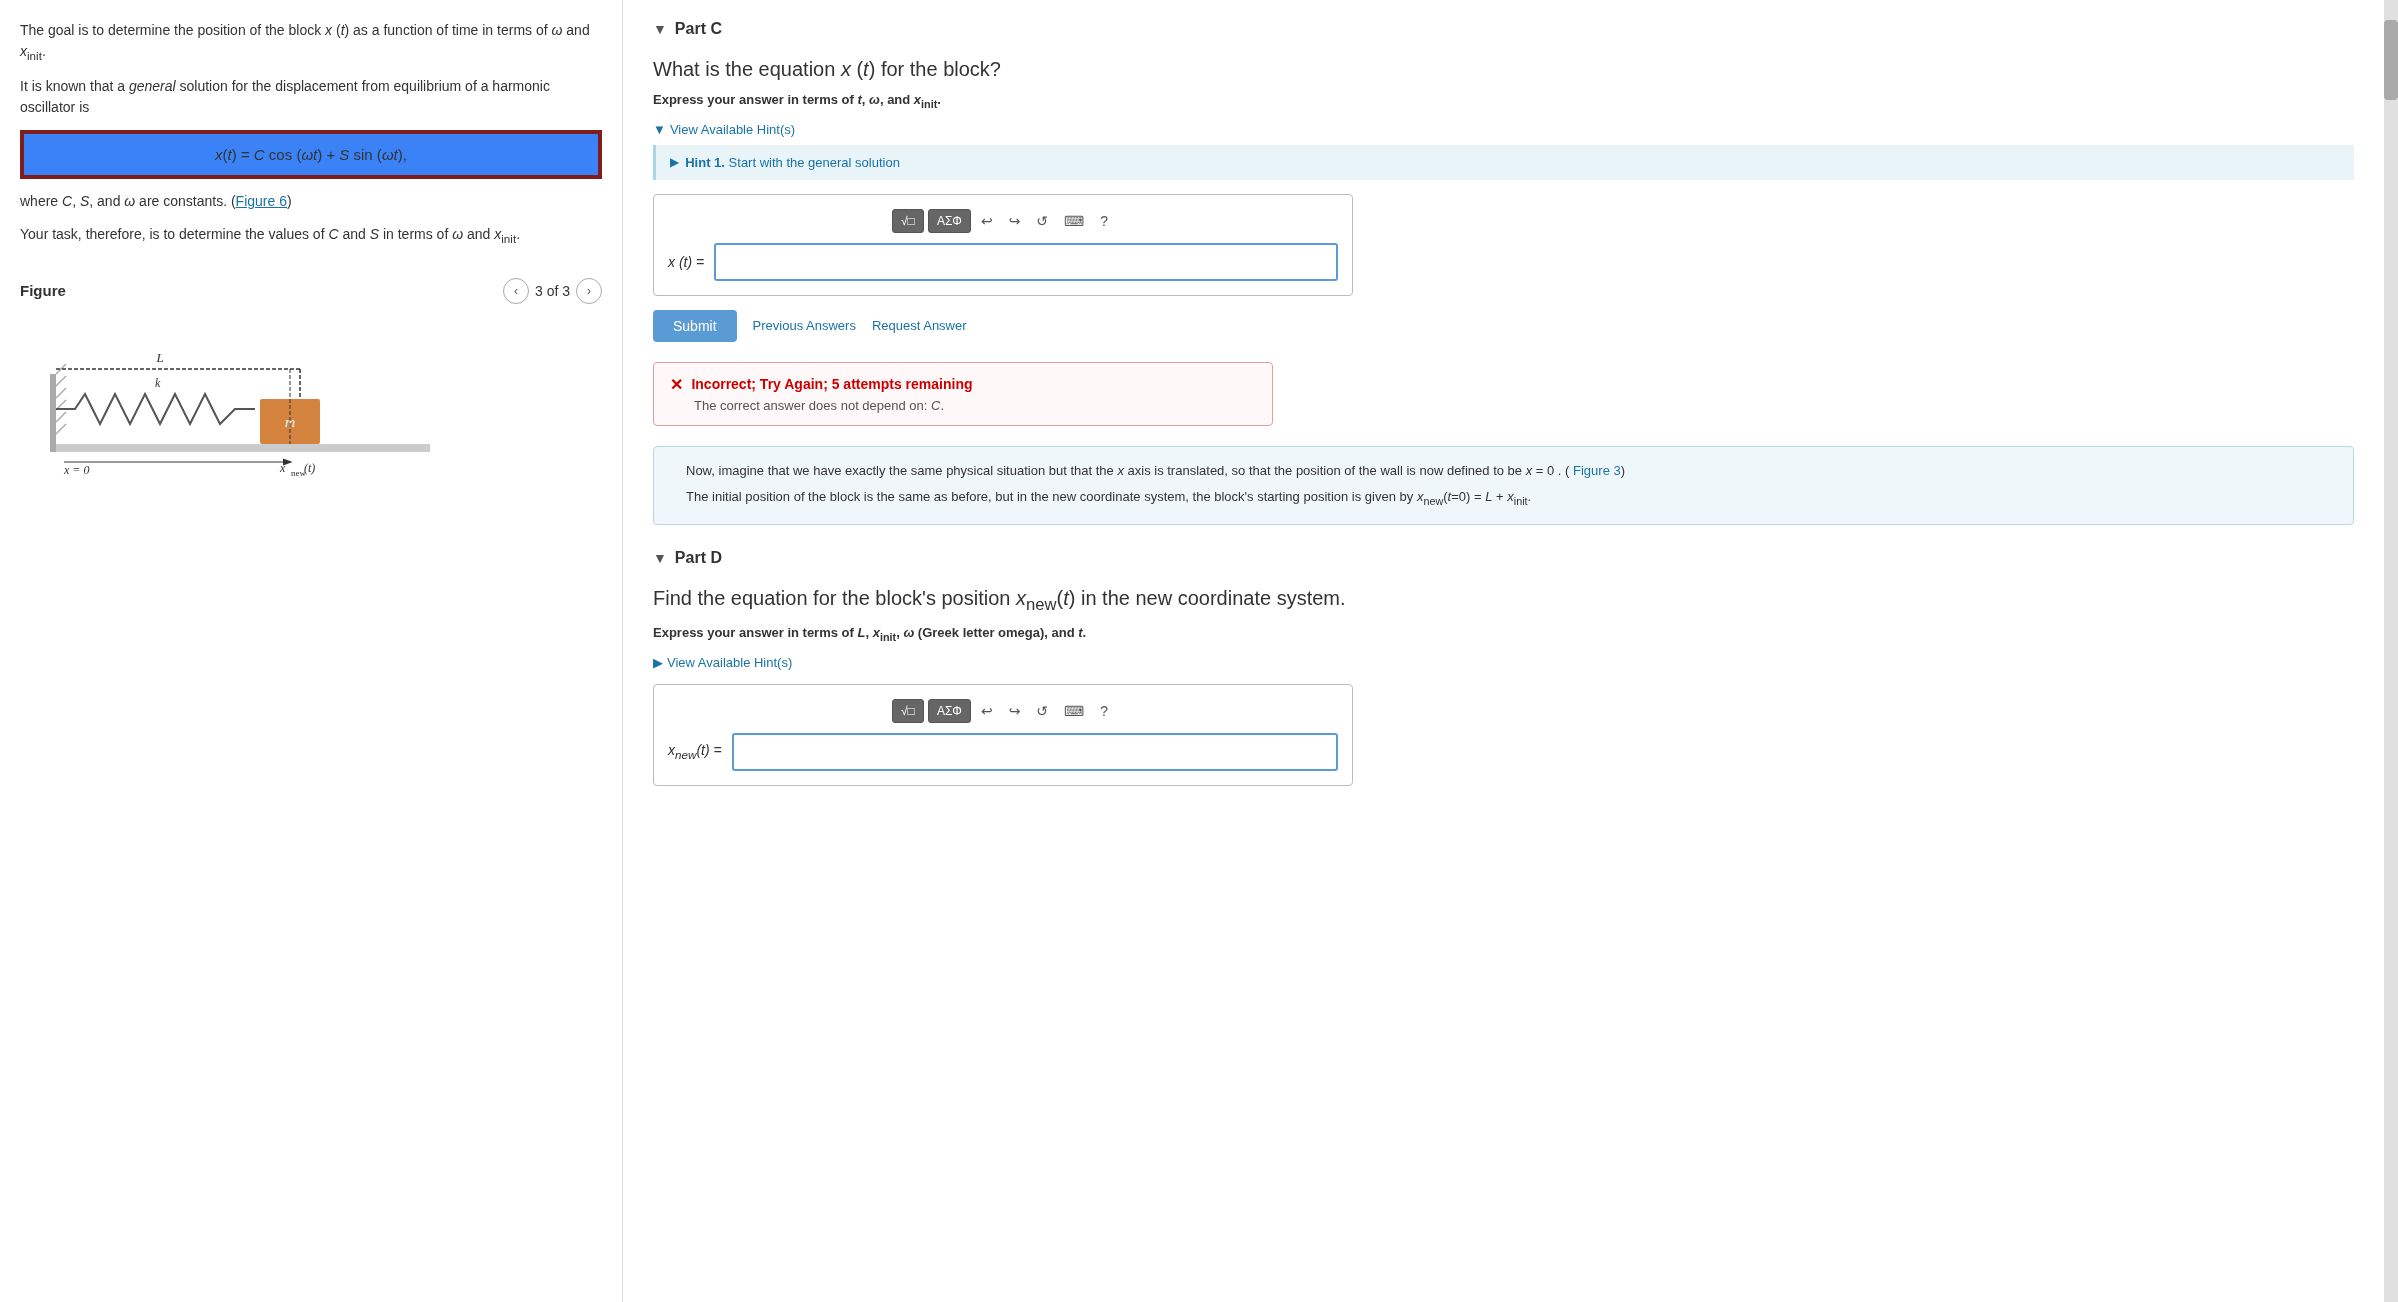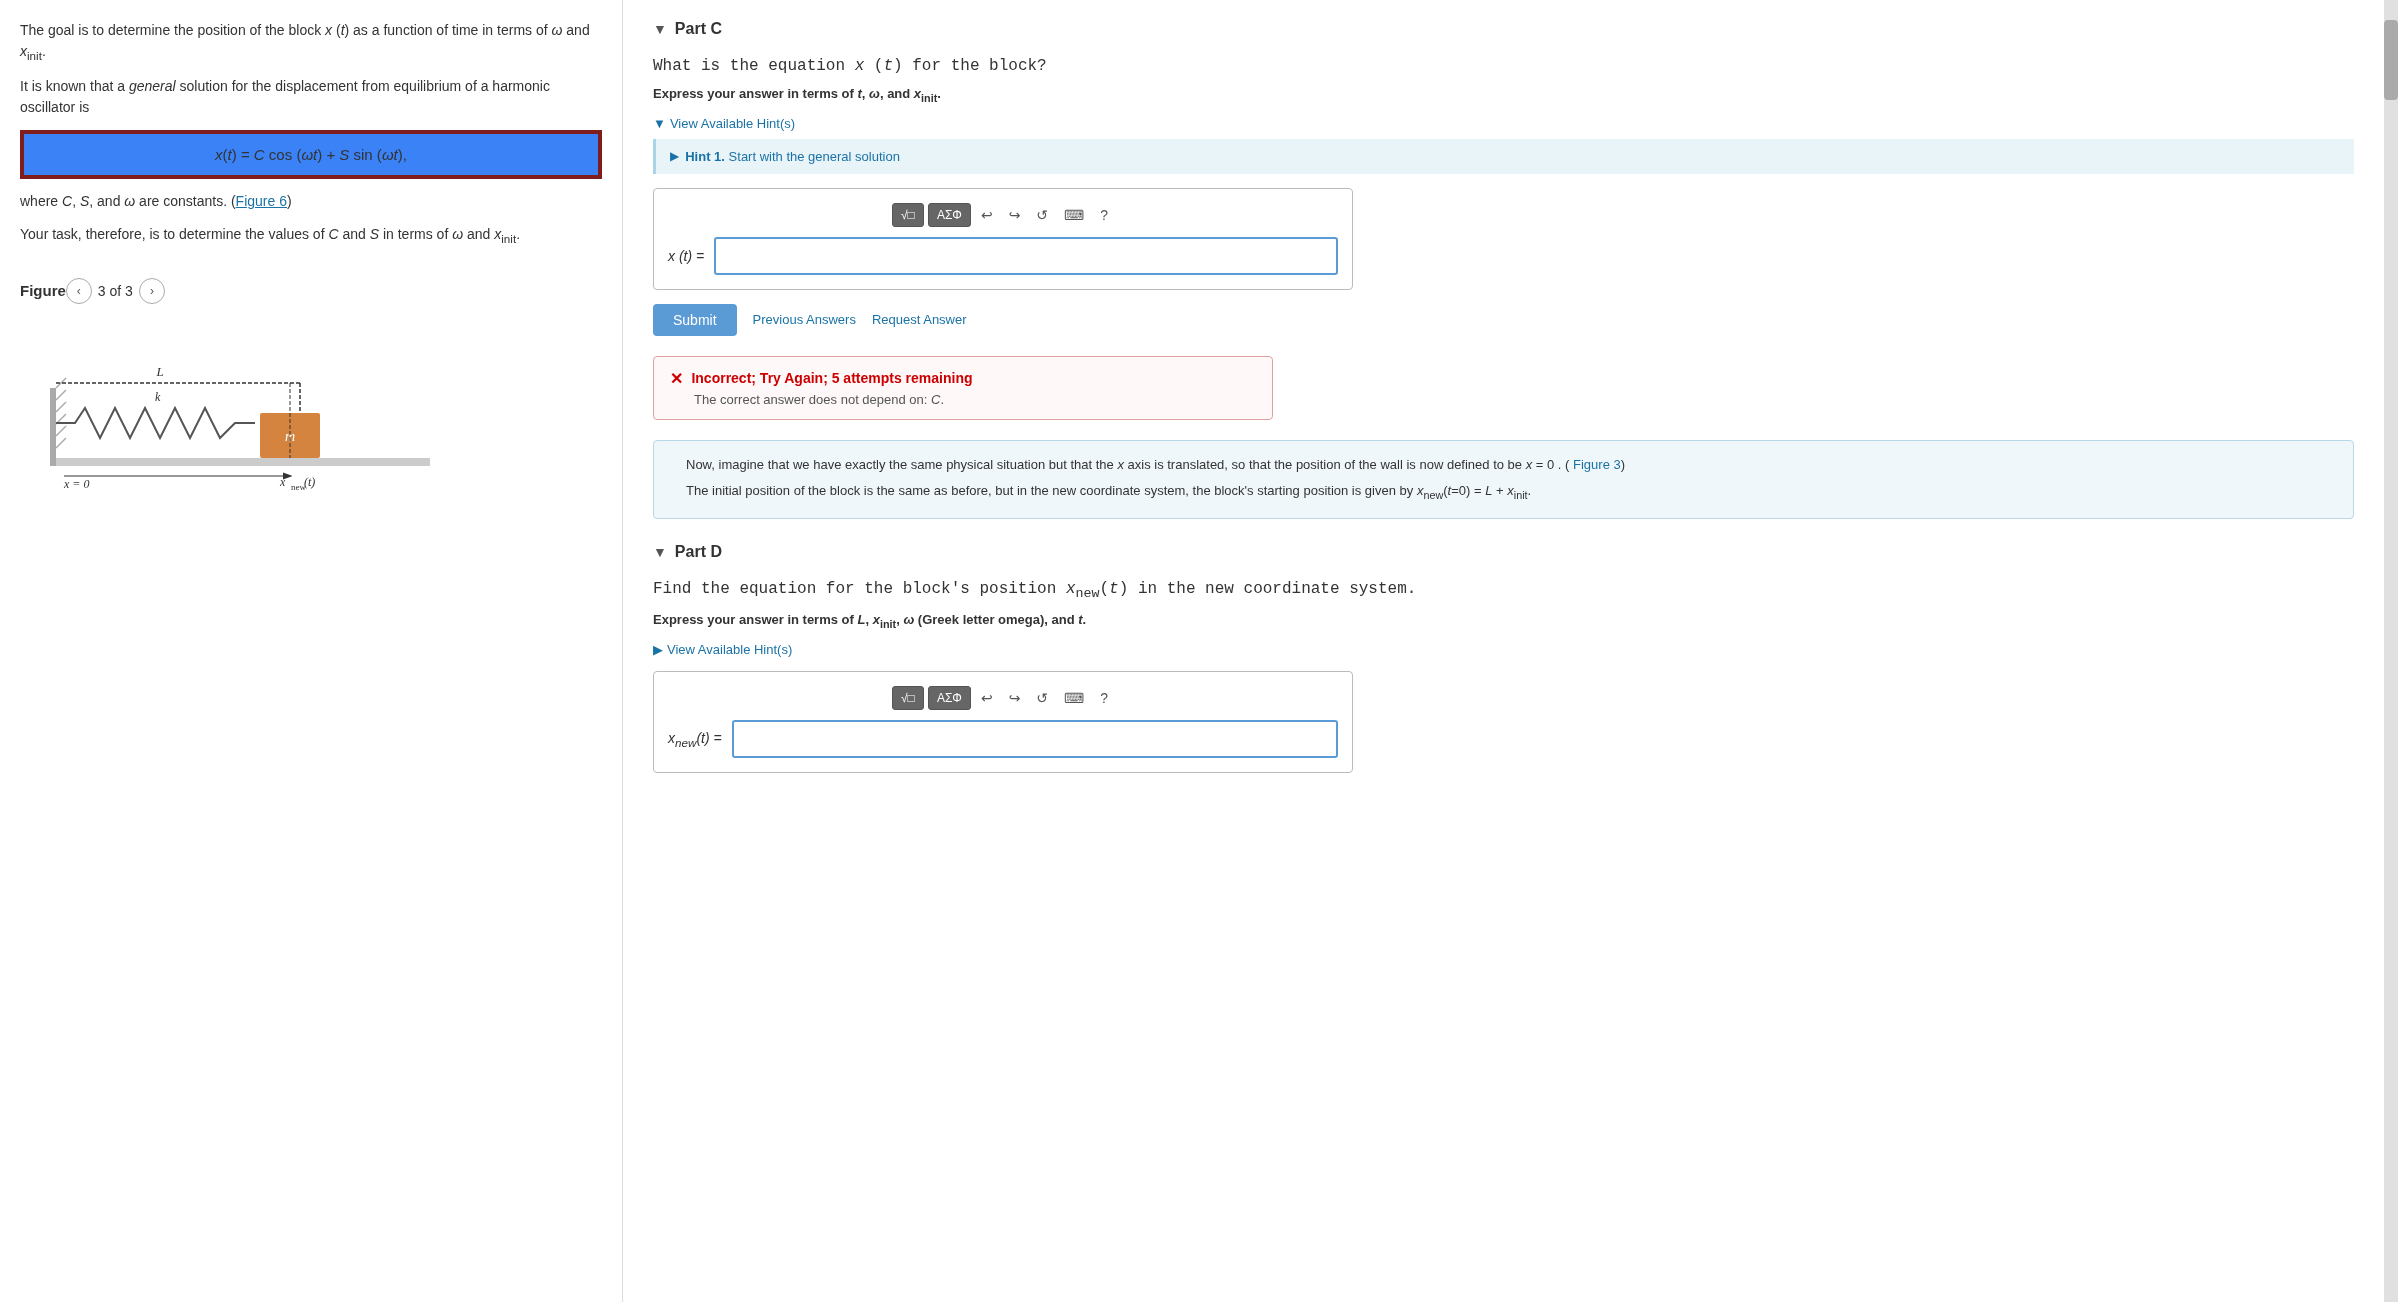--- a/index.html
+++ b/index.html
@@ -34,21 +34,22 @@
       font-size: 15px;
     }
 
     .figure-section {
       margin-top: 30px;
     }
 
     .figure-header {
       display: flex;
       align-items: center;
-      margin-bottom: 24px;
+      justify-content: space-between;
+      margin-bottom: 10px;
     }
 
     .figure-title {
       font-weight: bold;
       font-size: 15px;
     }
 
     .figure-nav {
       display: flex;
       align-items: center;
@@ -95,23 +96,22 @@
       cursor: pointer;
     }
 
     .part-label {
       font-weight: bold;
       font-size: 16px;
     }
 
     .question-text {
       margin-bottom: 8px;
-      font-size: 16px;
+      font-size: 20px;
       line-height: 1.5;
-      font-family: Liberation Mono, monospace;
     }
 
     .answer-label {
       font-weight: bold;
       font-size: 13px;
       margin-bottom: 12px;
     }
 
     .hint-section {
       margin-bottom: 14px;

